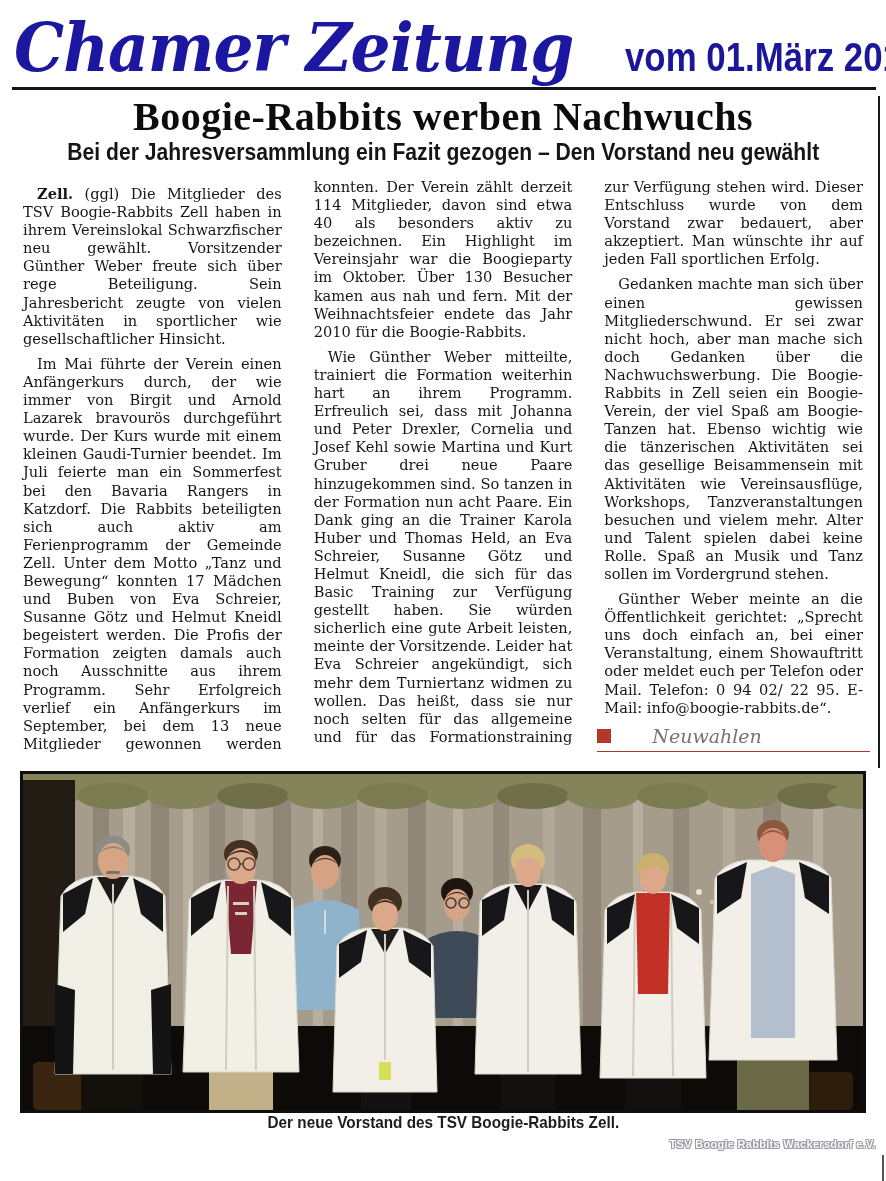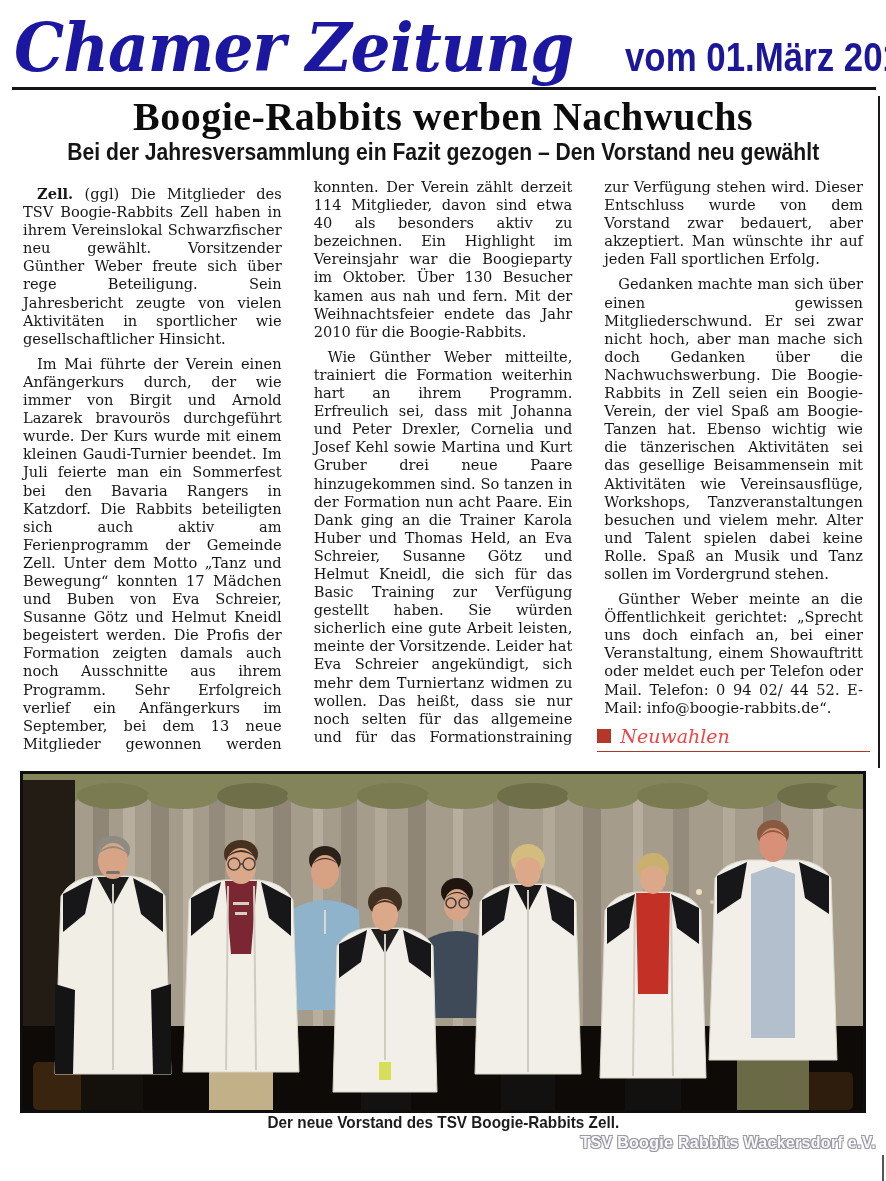--- a/index.html
+++ b/index.html
@@ -31,31 +31,31 @@
             font-size:14.6px;line-height:18.1px;text-align:justify;
             font-family:"DejaVu Serif",serif;color:#161616;}
   .bodytext p{margin:7px;text-indent:14px;}
   .bold{font-weight:bold;}
   
   .neuwahlen{margin-top:10px;}
   .neuwahlen-head{display:flex;align-items:center;gap:9px;
             border-bottom:1px solid #a53826;padding-bottom:5px;margin-bottom:6px;}
   .neuwahlen-square{width:14px;height:14px;background:#b5372a;flex:none;}
   .neuwahlen-title{font-family:"DejaVu Serif",serif;font-style:italic;font-size:19px;
-            color:#ef4444;line-height:1;}
+            color:#737373;line-height:1;margin-left:32px;}
   .neuwahlen-line{text-align:left;text-indent:0;margin:0;}
   
   .photo-wrap{width:840px;height:336px;border:3px solid #0e0e0e;margin:17px auto 0;}
   .photo-wrap svg{display:block;}
   
   .caption-row{text-align:center;margin-top:0;}
   .caption-row>span{display:inline-block;font-family:"Liberation Sans",sans-serif;
             font-weight:600;font-size:17px;color:#1c1c1c;transform:scaleX(.9);}
   .credit-row{text-align:right;padding-right:10px;margin-top:0;}
-  .credit-row>span{font-family:"Liberation Sans",sans-serif;font-size:16px;font-weight:700;
+  .credit-row>span{font-family:"Liberation Sans",sans-serif;font-size:11px;font-weight:700;
             color:#f8f8fb;text-shadow:1px 1px 0 #9a9aa2,-1px -1px 0 #9a9aa2,
             1px -1px 0 #9a9aa2,-1px 1px 0 #9a9aa2;letter-spacing:.3px;}
 </style>
 </head>
 <body>
 
 <div class="page">
 
   <div class="masthead">
     <div class="masthead-title">Chamer Zeitung</div>
@@ -68,21 +68,21 @@
   <div class="headline">Boogie-Rabbits werben Nachwuchs</div>
   <div class="subheadline">
     <span>Bei der Jahresversammlung ein Fazit gezogen – Den Vorstand neu gewählt</span>
   </div>
 
   <div class="bodytext">
     <p><span class="bold">Zell.</span><span> (ggl) Die Mitglieder des TSV Boogie-Rabbits Zell haben in ihrem Vereinslokal Schwarzfischer neu gewählt. Vorsitzender Günther Weber freute sich über rege Beteiligung. Sein Jahresbericht zeugte von vielen Aktivitäten in sportlicher wie gesellschaftlicher Hinsicht.</span></p>
     <p>Im Mai führte der Verein einen Anfängerkurs durch, der wie immer von Birgit und Arnold Lazarek bravourös durchgeführt wurde. Der Kurs wurde mit einem kleinen Gaudi-Turnier beendet. Im Juli feierte man ein Sommerfest bei den Bavaria Rangers in Katzdorf. Die Rabbits beteiligten sich auch aktiv am Ferienprogramm der Gemeinde Zell. Unter dem Motto „Tanz und Bewegung“ konnten 17 Mädchen und Buben von Eva Schreier, Susanne Götz und Helmut Kneidl begeistert werden. Die Profis der Formation zeigten damals auch noch Ausschnitte aus ihrem Programm. Sehr Erfolgreich verlief ein Anfängerkurs im September, bei dem 13 neue Mitglieder gewonnen werden konnten. Der Verein zählt derzeit 114 Mitglieder, davon sind etwa 40 als besonders aktiv zu bezeichnen. Ein Highlight im Vereinsjahr war die Boogieparty im Oktober. Über 130 Besucher kamen aus nah und fern. Mit der Weihnachtsfeier endete das Jahr 2010 für die Boogie-Rabbits.</p>
     <p>Wie Günther Weber mitteilte, trainiert die Formation weiterhin hart an ihrem Programm. Erfreulich sei, dass mit Johanna und Peter Drexler, Cornelia und Josef Kehl sowie Martina und Kurt Gruber drei neue Paare hinzugekommen sind. So tanzen in der Formation nun acht Paare. Ein Dank ging an die Trainer Karola Huber und Thomas Held, an Eva Schreier, Susanne Götz und Helmut Kneidl, die sich für das Basic Training zur Verfügung gestellt haben. Sie würden sicherlich eine gute Arbeit leisten, meinte der Vorsitzende. Leider hat Eva Schreier angekündigt, sich mehr dem Turniertanz widmen zu wollen. Das heißt, dass sie nur noch selten für das allgemeine und für das Formationstraining zur Verfügung stehen wird. Dieser Entschluss wurde von dem Vorstand zwar bedauert, aber akzeptiert. Man wünschte ihr auf jeden Fall sportlichen Erfolg.</p>
     <p>Gedanken machte man sich über einen gewissen Mitgliederschwund. Er sei zwar nicht hoch, aber man mache sich doch Gedanken über die Nachwuchswerbung. Die Boogie-Rabbits in Zell seien ein Boogie-Verein, der viel Spaß am Boogie-Tanzen hat. Ebenso wichtig wie die tänzerischen Aktivitäten sei das gesellige Beisammensein mit Aktivitäten wie Vereinsausflüge, Workshops, Tanzveranstaltungen besuchen und vielem mehr. Alter und Talent spielen dabei keine Rolle. Spaß an Musik und Tanz sollen im Vordergrund stehen.</p>
-    <p>Günther Weber meinte an die Öffentlichkeit gerichtet: „Sprecht uns doch einfach an, bei einer Veranstaltung, einem Showauftritt oder meldet euch per Telefon oder Mail. Telefon: 0 94 02/ 44 52. E-Mail: info@boogie-rabbits.de“.</p>
+    <p>Günther Weber meinte an die Öffentlichkeit gerichtet: „Sprecht uns doch einfach an, bei einer Veranstaltung, einem Showauftritt oder meldet euch per Telefon oder Mail. Telefon: 0 94 02/ 22 95. E-Mail: info@boogie-rabbits.de“.</p>
 
     <div class="neuwahlen">
       <div class="neuwahlen-head">
         <span class="neuwahlen-square"></span>
         <span class="neuwahlen-title">Neuwahlen</span>
       </div>
       <p class="neuwahlen-line">Gewählt werden:</p>
       <p class="neuwahlen-line">4. Vorsitzender: Günther Weber</p>
       <p class="neuwahlen-line">4. Vorsitzender: Helmut Kneidl</p>
 

